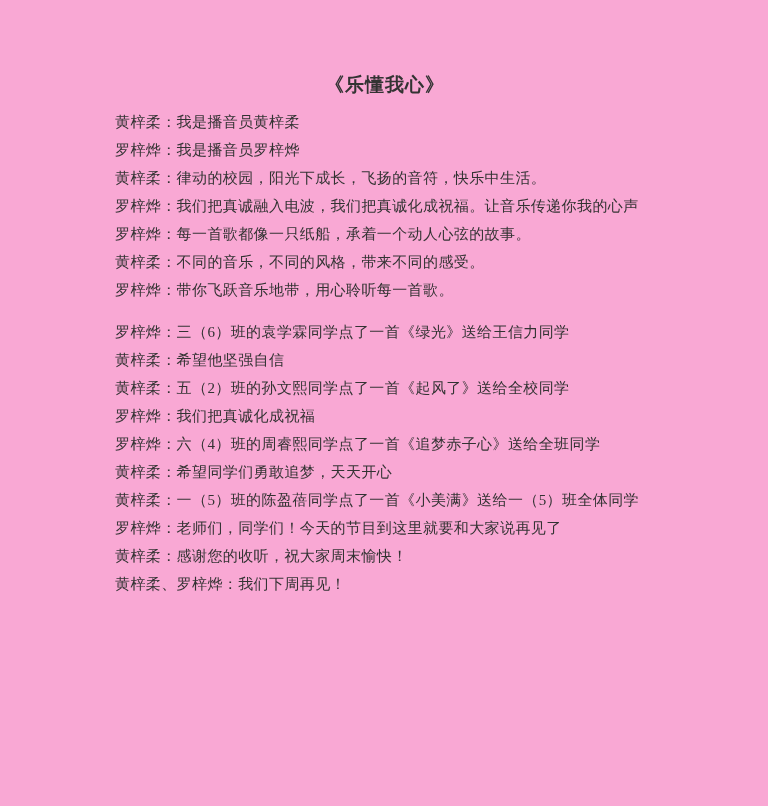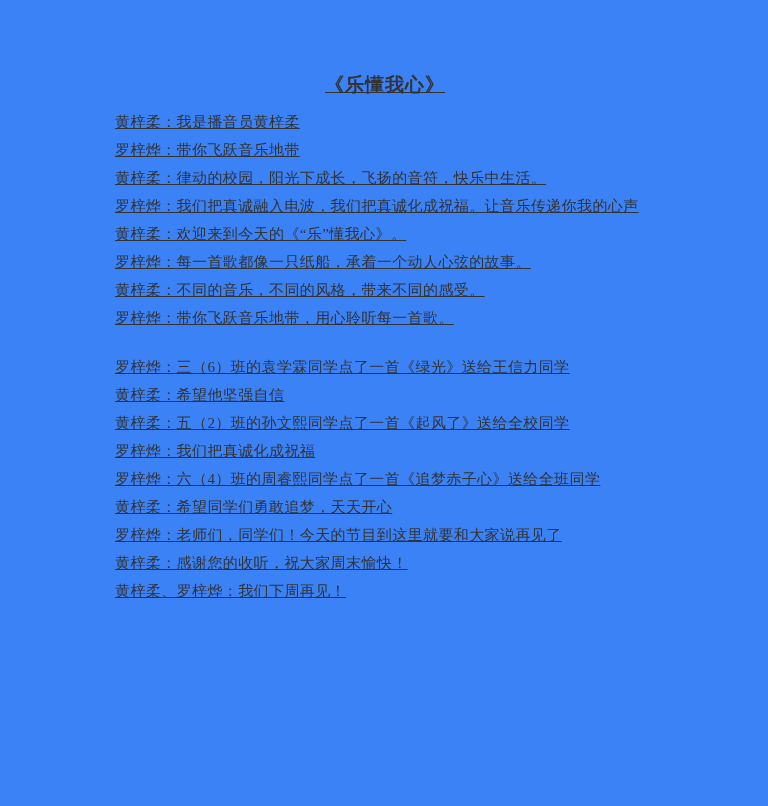--- a/index.html
+++ b/index.html
@@ -24,58 +24,58 @@
     line-height: 22px;
     font-weight: bold;
     text-align: center;
     letter-spacing: 1px;
   }
   .doc-body {
     font-size: 15px;
   }
   .block { margin: 0; }
   .block + .block { }
-  .block.tight { margin-top: 21px; }
+  .block.tight { margin-top: 14px; }
   .line {
     margin: 0;
     font-size: 15px;
     line-height: 28px;
     letter-spacing: 0.4px;
     white-space: nowrap;
   }
 </style>
 </head>
 <body>
 
-<div class="page" style="color: rgb(51, 51, 51); background: #3b82f6; text-decoration: underline;">
+<div class="page" style="color: rgb(51, 51, 51); background: #f9a8d4;">
   <h1 class="doc-title">《乐懂我心》</h1>
   <div class="doc-body">
       <div class="block">
         <p class="line">黄梓柔：我是播音员黄梓柔</p>
-        <p class="line">罗梓烨：带你飞跃音乐地带</p>
+        <p class="line">罗梓烨：我是播音员罗梓烨</p>
         <p class="line">黄梓柔：律动的校园，阳光下成长，飞扬的音符，快乐中生活。</p>
         <p class="line">罗梓烨：我们把真诚融入电波，我们把真诚化成祝福。让音乐传递你我的心声</p>
-        <p class="line">黄梓柔：欢迎来到今天的《“乐”懂我心》。</p>
         <p class="line">罗梓烨：每一首歌都像一只纸船，承着一个动人心弦的故事。</p>
         <p class="line">黄梓柔：不同的音乐，不同的风格，带来不同的感受。</p>
         <p class="line">罗梓烨：带你飞跃音乐地带，用心聆听每一首歌。</p>
       </div>
       <div class="block tight">
         <p class="line">罗梓烨：三（6）班的袁学霖同学点了一首《绿光》送给王信力同学</p>
         <p class="line">黄梓柔：希望他坚强自信</p>
       </div>
       <div class="block">
         <p class="line">黄梓柔：五（2）班的孙文熙同学点了一首《起风了》送给全校同学</p>
         <p class="line">罗梓烨：我们把真诚化成祝福</p>
       </div>
       <div class="block">
         <p class="line">罗梓烨：六（4）班的周睿熙同学点了一首《追梦赤子心》送给全班同学</p>
         <p class="line">黄梓柔：希望同学们勇敢追梦，天天开心</p>
       </div>
       <div class="block">
+        <p class="line">黄梓柔：一（5）班的陈盈蓓同学点了一首《小美满》送给一（5）班全体同学</p>
       </div>
       <div class="block">
         <p class="line">罗梓烨：老师们，同学们！今天的节目到这里就要和大家说再见了</p>
         <p class="line">黄梓柔：感谢您的收听，祝大家周末愉快！</p>
         <p class="line">黄梓柔、罗梓烨：我们下周再见！</p>
       </div>
     </div>
 </div>
 
 </body></html>

